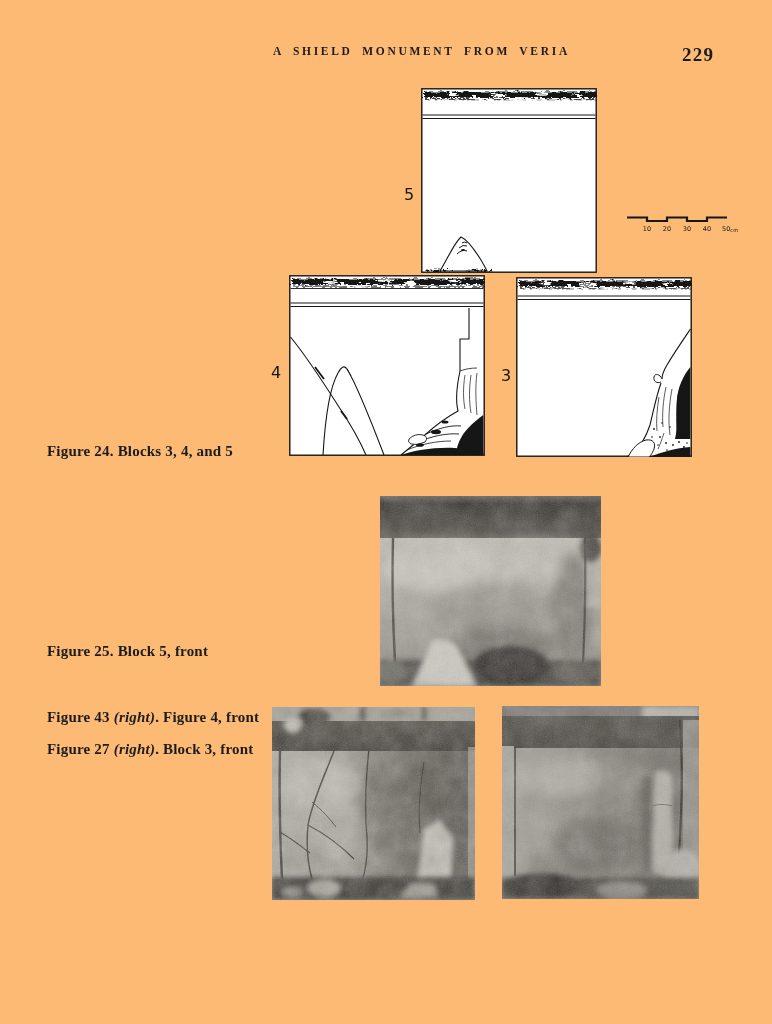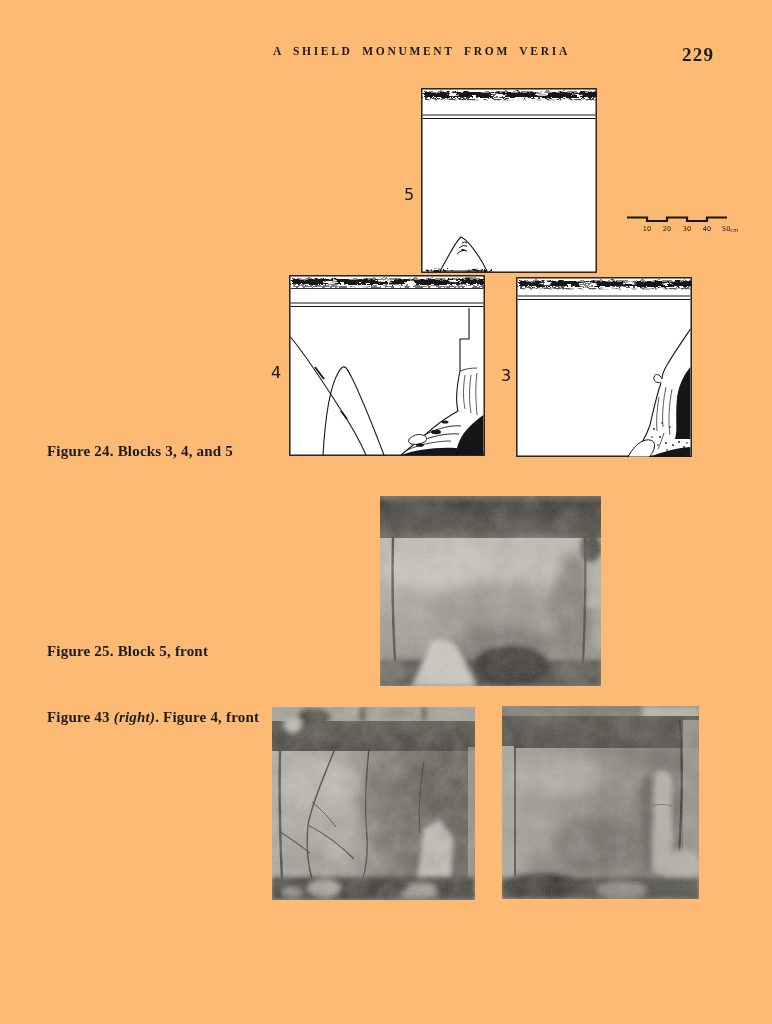--- a/index.html
+++ b/index.html
@@ -186,20 +186,23 @@
 
   <div class="abs caption" style="left:47px;top:443px">
     <span>Figure 24.</span><i></i><span> Blocks 3, 4, and 5</span>
   </div>
   <div class="abs caption" style="left:47px;top:643px">
     <span>Figure 25.</span><i></i><span> Block 5, front</span>
   </div>
   <div class="abs caption" style="left:47px;top:709px">
     <span>Figure 43 </span><i>(right)</i><span>. Figure 4, front</span>
   </div>
+  <div class="abs caption" style="left:47px;top:741px">
+    <span>Figure 27 </span><i>(right)</i><span>. Block 3, front</span>
+  </div>
 
   <svg class="abs" style="left:380px;top:496px" width="221" height="190" viewBox="0 0 221 190">
     <rect width="221" height="190" fill="#8a867e"></rect>
     <defs>
       <linearGradient id="paTop" x1="0" y1="0" x2="0" y2="1">
         <stop offset="0" stop-color="#605c54"></stop>
           <stop offset="0.18" stop-color="#36332d"></stop>
         <stop offset="0.8" stop-color="#48443d"></stop>
           <stop offset="1" stop-color="#5e5a52"></stop>
       </linearGradient>

